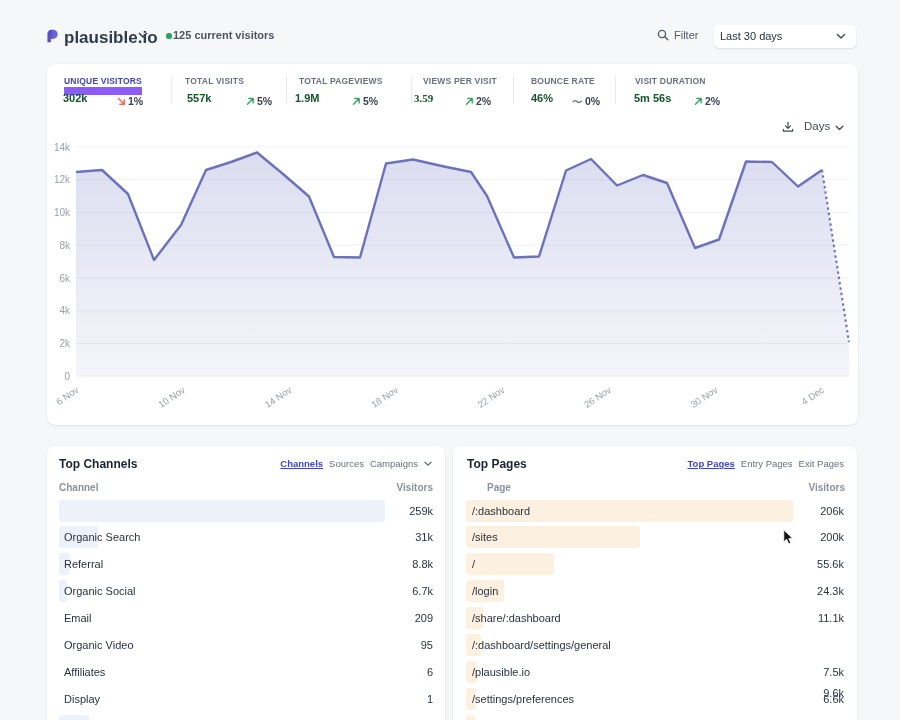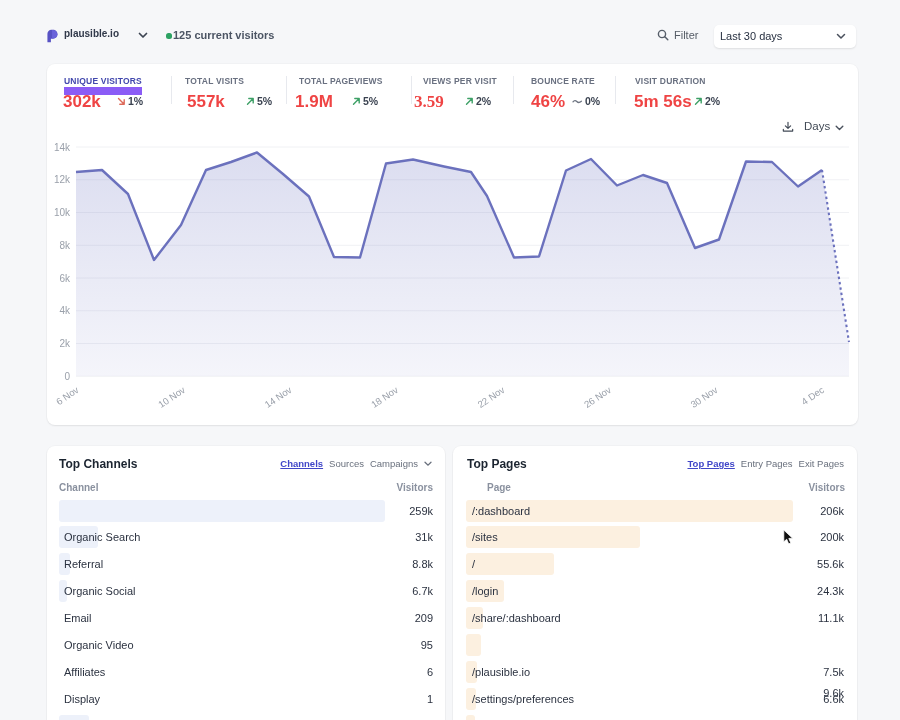--- a/index.html
+++ b/index.html
@@ -1,30 +1,30 @@
 <!DOCTYPE html>
 <html><head>
 <meta charset="utf-8">
 <style>
 * { margin:0; padding:0; box-sizing:border-box; }
 html,body { width:900px; height:720px; overflow:hidden; }
 body { font-family:"Liberation Sans", sans-serif; background:#f6f7f9; position:relative; }
 .abs { position:absolute; }
 .card { position:absolute; background:#fff; border-radius:8px; box-shadow:0 1px 2px rgba(0,0,0,.07), 0 0 0 1px rgba(0,0,0,.02); }
 
-.sitename { left:64px; top:28px; font-size:10px; font-weight:bold; color:#31394a; }
+.sitename { left:64px; top:28px; font-size:17px; font-weight:bold; color:#31394a; }
 .visitors { left:173px; top:29px; font-size:11px; font-weight:600; color:#4c5564; }
 .filter { left:674px; top:29px; font-size:11px; color:#555c66; }
 .select { left:714px; top:25px; width:142px; height:23px; background:#fff; border-radius:5px;
   box-shadow:0 1px 2px rgba(0,0,0,.1); font-size:11px; font-weight:500; color:#273040;
   line-height:23px; padding-left:6px; }
 
 .stat-label { top:76px; font-size:8.5px; font-weight:bold; color:#697080; letter-spacing:.2px; white-space:nowrap; }
 .stat-label.active { color:#4147ad; border-bottom:8px solid #8b5cf6; padding-bottom:1px; }
-.stat-value { top:92px; font-size:17px; font-weight:bold; color:#ef4444; white-space:nowrap; }
+.stat-value { top:92px; font-size:11px; font-weight:bold; color:#14532d; white-space:nowrap; }
 .delta { top:95px; font-size:10.5px; font-weight:600; color:#3b4351; white-space:nowrap; display:flex; align-items:center; gap:2px; height:12px; }
 .vline { position:absolute; top:76px; width:1px; height:28px; background:#e7e9ee; }
 
 .days { left:804px; top:120px; font-size:11.5px; color:#424a56; }
 
 .cardtitle { font-size:12px; font-weight:bold; color:#1b2430; position:absolute; top:11px; }
 .tabs { position:absolute; top:12px; font-size:9.5px; color:#69707d; display:flex; gap:6px; align-items:center; }
 .tabs .on { color:#4046c8; font-weight:bold; text-decoration:underline; }
 .colhead { position:absolute; top:36px; font-size:10px; font-weight:600; color:#8a919f; }
 .bar { position:absolute; height:22px; border-radius:3px; }
@@ -205,20 +205,21 @@
   <div class="bar orange" style="left:12.5px;top:107.3px;width:88.3px;"></div>
   <div class="rowlabel" style="left:19px;top:107.3px;">/</div>
   <div class="rowval" style="right:13px;top:107.3px;">55.6k</div>
   <div class="bar orange" style="left:12.5px;top:134.2px;width:38.6px;"></div>
   <div class="rowlabel" style="left:19px;top:134.2px;">/login</div>
   <div class="rowval" style="right:13px;top:134.2px;">24.3k</div>
   <div class="bar orange" style="left:12.5px;top:161.1px;width:17.6px;"></div>
   <div class="rowlabel" style="left:19px;top:161.1px;">/share/:dashboard</div>
   <div class="rowval" style="right:13px;top:161.1px;">11.1k</div>
   <div class="bar orange" style="left:12.5px;top:188.0px;width:15.2px;"></div>
+  <div class="rowlabel" style="left:19px;top:188.0px;">/:dashboard/settings/general</div>
   <div class="rowval" style="right:13px;top:188.0px;margin-top:48px;">9.6k</div>
   <div class="bar orange" style="left:12.5px;top:214.9px;width:11.9px;"></div>
   <div class="rowlabel" style="left:19px;top:214.9px;">/plausible.io</div>
   <div class="rowval" style="right:13px;top:214.9px;">7.5k</div>
   <div class="bar orange" style="left:12.5px;top:241.8px;width:10.5px;"></div>
   <div class="rowlabel" style="left:19px;top:241.8px;">/settings/preferences</div>
   <div class="rowval" style="right:13px;top:241.8px;">6.6k</div>
   <div class="bar orange" style="left:12.5px;top:268.7px;width:9.4px;"></div>
   <div class="rowlabel" style="left:19px;top:268.7px;">/billing/upgrade</div>
   <div class="rowval" style="right:13px;top:268.7px;">5.9k</div>

